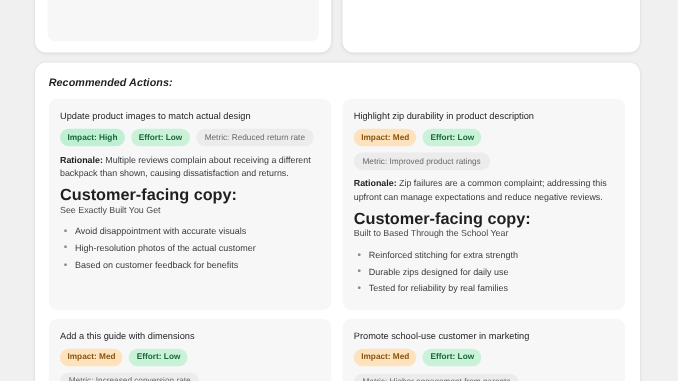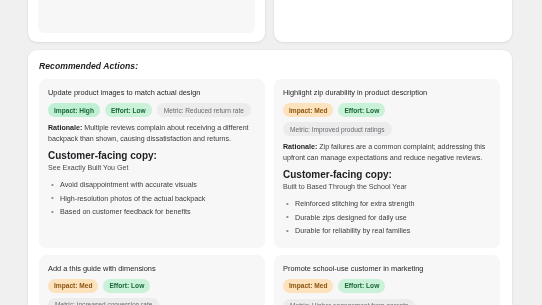--- a/index.html
+++ b/index.html
@@ -117,21 +117,21 @@
     line-height: 11px;
     color: #3c3c3f;
     margin-bottom: 6px;
   }
   .rationale .lbl {
     font-weight: bold;
     color: #1f1f22;
   }
 
   .copy-label {
-    font-size: 10px;
+    font-size: 13px;
     font-weight: bold;
     color: #1f1f22;
     line-height: 10px;
     margin-bottom: 2px;
   }
 
   .copy-headline {
     font-size: 7.1px;
     line-height: 11px;
     color: #4a4a4f;
@@ -186,38 +186,38 @@
           <div class="badge-row">
             <span class="badge impact-high">Impact: High</span>
             <span class="badge effort-low">Effort: Low</span>
             <span class="badge metric">Metric: Reduced return rate</span>
           </div>
           <div class="rationale"><span class="lbl">Rationale:</span><span> Multiple reviews complain about receiving a different backpack than shown, causing dissatisfaction and returns.</span></div>
           <div class="copy-label">Customer-facing copy:</div>
           <div class="copy-headline">See Exactly Built You Get</div>
           <ul class="bullets">
             <li>Avoid disappointment with accurate visuals</li>
-            <li>High-resolution photos of the actual backpack</li>
+            <li>High-resolution photos of the actual customer</li>
             <li>Based on customer feedback for benefits</li>
           </ul>
         </div>
         <div class="action-card">
           <div class="action-title">Highlight zip durability in product description</div>
           <div class="badge-row">
             <span class="badge impact-med">Impact: Med</span>
             <span class="badge effort-low">Effort: Low</span>
             <span class="badge metric">Metric: Improved product ratings</span>
           </div>
           <div class="rationale"><span class="lbl">Rationale:</span><span> Zip failures are a common complaint; addressing this upfront can manage expectations and reduce negative reviews.</span></div>
           <div class="copy-label">Customer-facing copy:</div>
           <div class="copy-headline">Built to Based Through the School Year</div>
           <ul class="bullets">
             <li>Reinforced stitching for extra strength</li>
             <li>Durable zips designed for daily use</li>
-            <li>Durable for reliability by real families</li>
+            <li>Tested for reliability by real families</li>
           </ul>
         </div>
         <div class="action-card">
           <div class="action-title">Add a this guide with dimensions</div>
           <div class="badge-row">
             <span class="badge impact-med">Impact: Med</span>
             <span class="badge effort-low">Effort: Low</span>
             <span class="badge metric">Metric: Increased conversion rate</span>
           </div>
         </div>

